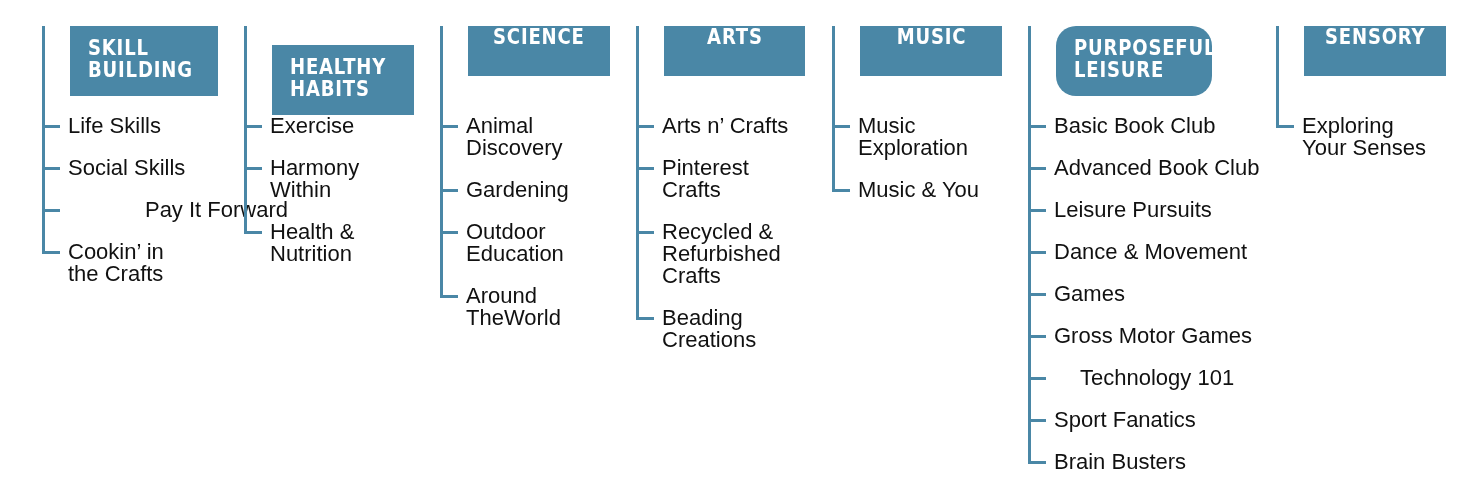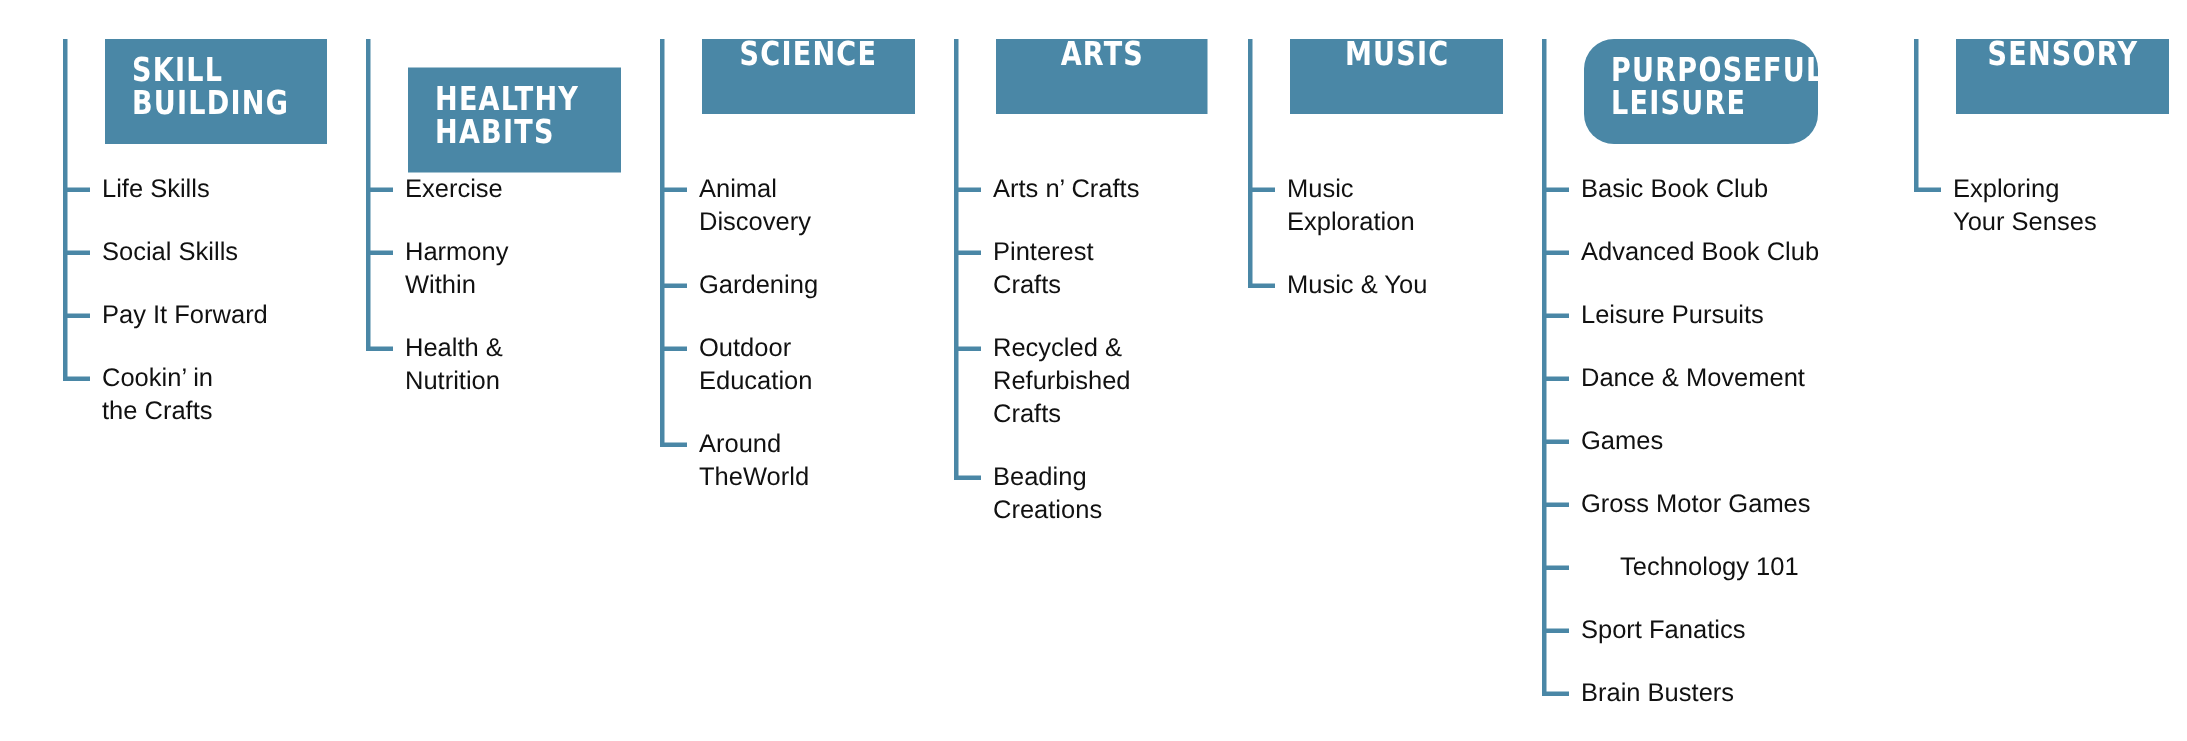--- a/index.html
+++ b/index.html
@@ -18,21 +18,21 @@
   }
   .header.two { height: 70px; padding: 11px 0 0 18px; }
   .header.one { height: 50px; display: flex; align-items: flex-start; justify-content: center; }
   .header span { display: inline-block; transform: scaleX(0.82); transform-origin: left center; white-space: pre-line; }
   .header.one span { transform-origin: center center; }
   .vline { position: absolute; left: 1px; width: 3px; background: #4a87a6; top: 0; }
   .item { position: absolute; left: 0; }
   .tick { position: absolute; left: 1px; width: 18px; height: 3px; background: #4a87a6; }
   .item-text {
     position: absolute; left: 27px; width: 220px;
-    font-size: 17px; line-height: 22px; color: #111111;
+    font-size: 22px; line-height: 22px; color: #111111;
     white-space: pre-line;
   }
 </style>
 </head>
 <body>
 
 <div id="chart">
     <div class="col" style="left: 41px;">
       <div class="header two" style="width: 148px;"><span>Skill
 Building</span></div>
@@ -40,21 +40,21 @@
       <div class="item" style="top: 100px;">
         <div class="tick" style="top: -1px;"></div>
         <div class="item-text" style="top: -11px;">Life Skills</div>
       </div>
       <div class="item" style="top: 142px;">
         <div class="tick" style="top: -1px;"></div>
         <div class="item-text" style="top: -11px;">Social Skills</div>
       </div>
       <div class="item" style="top: 184px;">
         <div class="tick" style="top: -1px;"></div>
-        <div class="item-text" style="top: -11px;">Pay It Forward</div>
+        <div class="item-text" style="top: -11px; text-align: right;">Pay It Forward</div>
       </div>
       <div class="item" style="top: 226px;">
         <div class="tick" style="top: -1px;"></div>
         <div class="item-text" style="top: -11px;">Cookin’ in
 the Crafts</div>
       </div>
     </div>
     <div class="col" style="left: 243px;">
       <div class="header two" style="width: 142px; margin-top: 19px;"><span>Healthy
 Habits</span></div>

